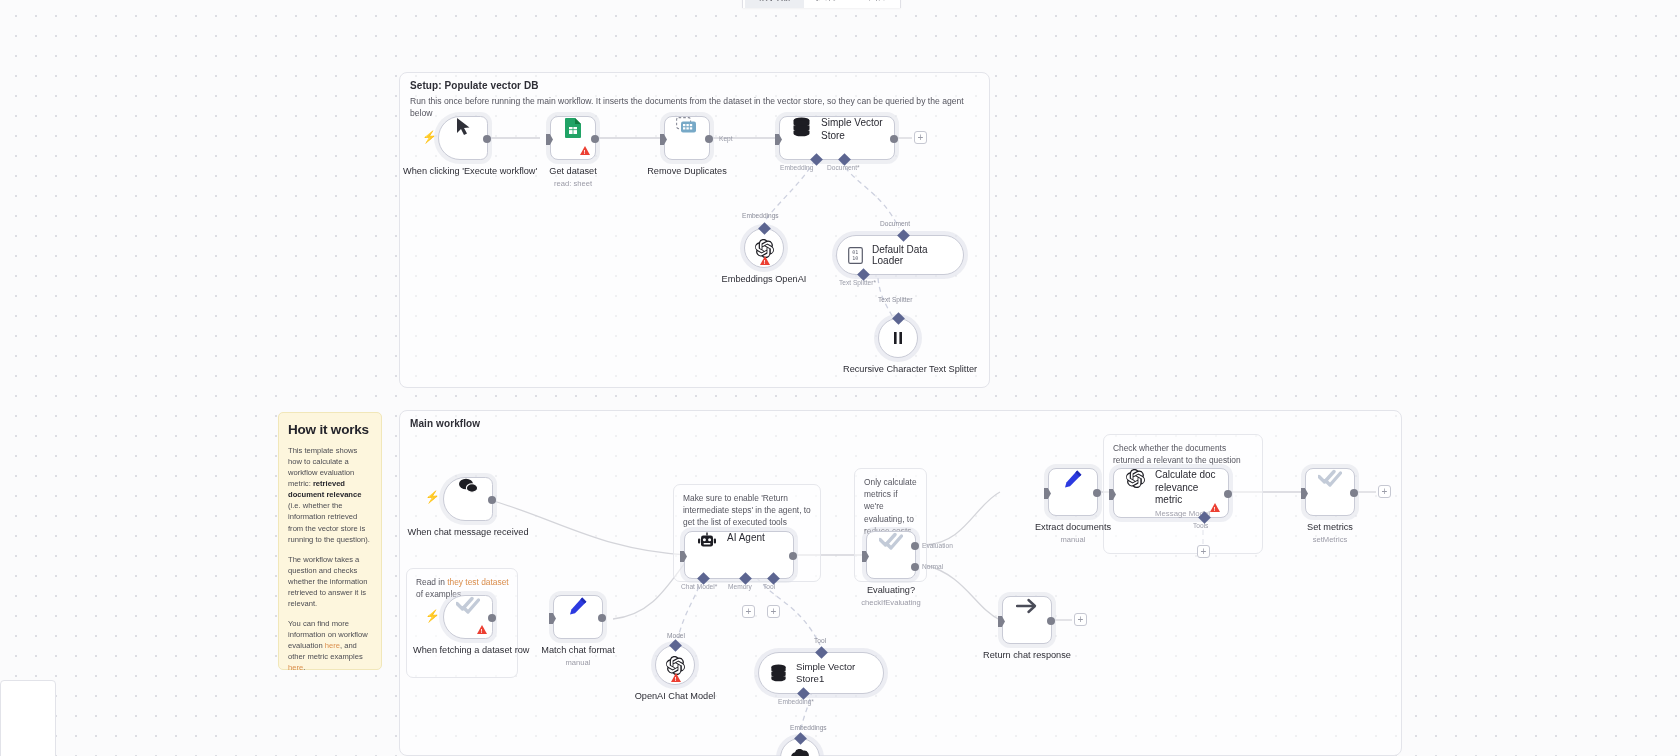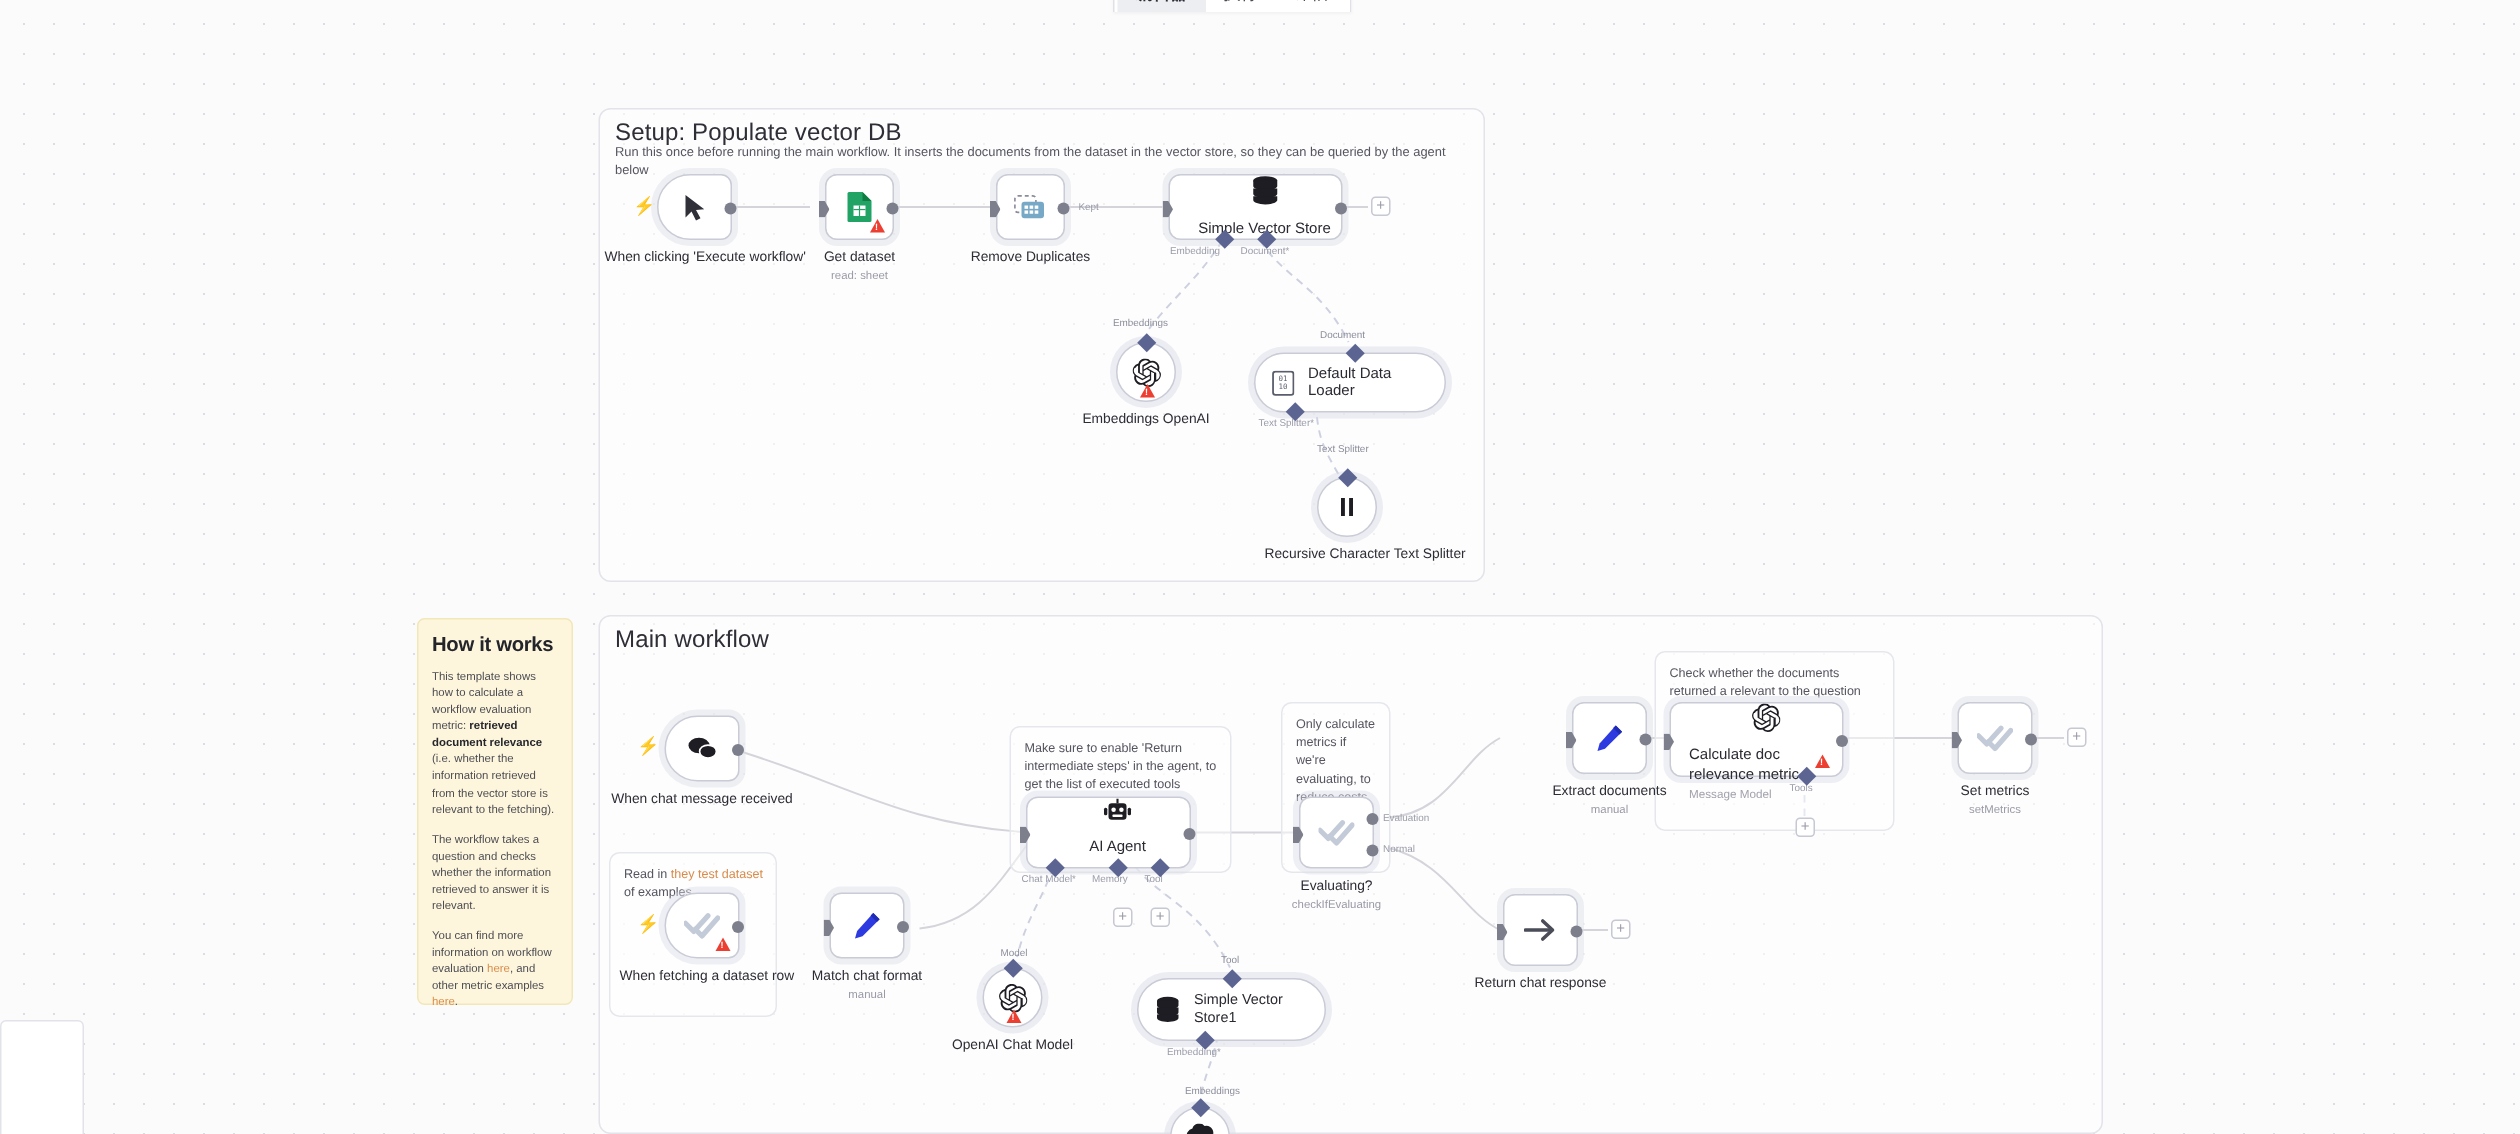--- a/index.html
+++ b/index.html
@@ -37,21 +37,21 @@
 
   
   .note {
     position: absolute;
     background: rgba(255,255,255,0.55);
     border: 1px solid #e3e4ea;
     border-radius: 8px;
   }
   .note .note-title {
     position: absolute; left: 10px; top: 7px;
-    font-size: 16px; font-weight: 400; color: #2e2e36; letter-spacing: .1px;
+    font-size: 10px; font-weight: 700; color: #2e2e36; letter-spacing: .1px;
   }
   .note .note-sub {
     position: absolute; left: 10px; top: 23px; right: 10px;
     font-size: 8.6px; color: #55555f; line-height: 1.35;
   }
   .note-plain {
     position: absolute;
     background: rgba(255,255,255,0.5);
     border: 1px solid #e6e7ec; border-radius: 7px;
   }
@@ -68,24 +68,23 @@
   }
   .yellownote h2 { margin: 0 0 8px 0; font-size: 13.5px; color: #24242b; font-weight: 700; letter-spacing: -.2px; }
   .yellownote p { margin: 0 0 9px 0; font-size: 7.6px; line-height: 1.46; color: #4c4c52; }
   .yellownote b { font-weight: 700; color: #26262c; }
   .yellownote a { color: #d98c4a; text-decoration: none; }
 
   
   .node { position: absolute; z-index: 10; }
   .nbox {
     background: #fff; border: 1.2px solid #c9cbd6; border-radius: 8px;
-    display: flex; align-items: center; justify-content: center;
+    display: flex; align-items: flex-start; justify-content: center;
     position: relative;
     box-shadow: 0 0 0 4px rgba(219,221,231,.45);
-    flex-direction: column;
   }
   .nbox.trigger { border-radius: 24px 8px 8px 24px; }
   .nbox.wide { justify-content: flex-start; padding-left: 12px; gap: 10px; }
   .nlabel {
     position: absolute; left: 50%; transform: translateX(-50%);
     text-align: center; font-size: 9.2px; color: #2d2d35; white-space: nowrap; line-height: 1.25;
     font-weight: 500;
   }
   .nsub { font-size: 7.6px; color: #9a9aa6; font-weight: 400; display:block; margin-top:1px; }
   .ntitle { font-size: 10px; color: #2a2a32; line-height: 1.25; }
@@ -320,21 +319,21 @@
     </div>
     <div class="nlabel" style="top:46px; width:110px;">Recursive Character Text Splitter</div>
   </div>
 
   <div class="note" style="left:399px; top:410px; width:1003px; height:346px;">
     <div class="note-title">Main workflow</div>
   </div>
 
   <div class="yellownote">
     <h2>How it works</h2>
-    <p><span>This template shows how to calculate a workflow evaluation metric: </span><b>retrieved document relevance</b><span> (i.e. whether the information retrieved from the vector store is relevant to the fetching).</span></p>
+    <p><span>This template shows how to calculate a workflow evaluation metric: </span><b>retrieved document relevance</b><span> (i.e. whether the information retrieved from the vector store is running to the question).</span></p>
     <p>The workflow takes a question and checks whether the information retrieved to answer it is relevant.</p>
     <p><span>You can find more information on workflow evaluation </span><a>here</a><span>, and other metric examples </span><a>here</a><span>.</span></p>
   </div>
 
   <div class="node" style="left:443px; top:477px;">
     <div class="nbox trigger" style="width:50px;height:44px;">
       <span class="ico">
         <svg width="21" height="16" viewBox="0 0 21 16">
             <ellipse cx="8" cy="6" rx="7" ry="5.2" fill="#1d1d23"></ellipse>
             <ellipse cx="14" cy="10" rx="5.6" ry="4.3" fill="#1d1d23" stroke="#fff" stroke-width="1.1"></ellipse>

